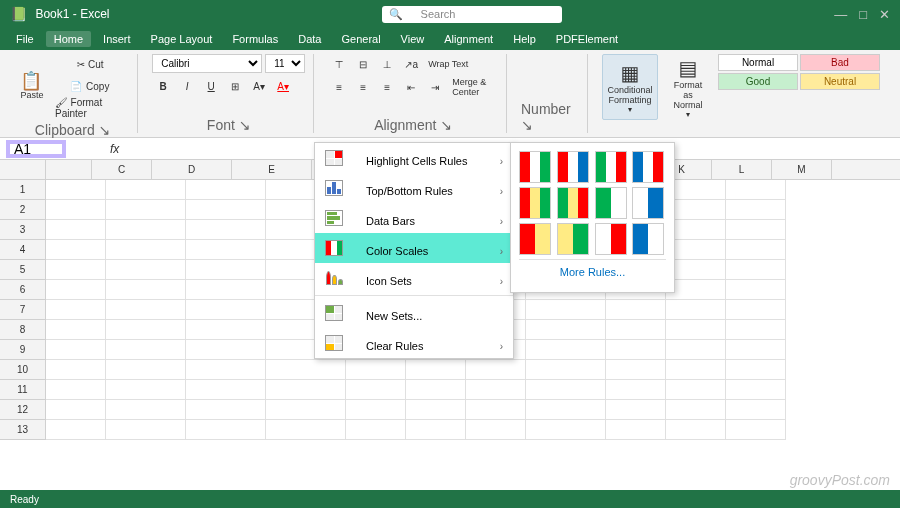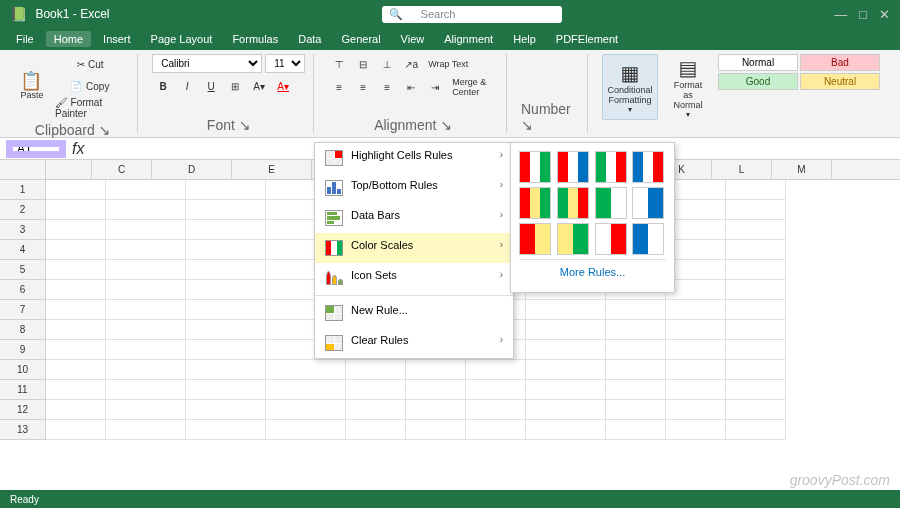--- a/index.html
+++ b/index.html
@@ -150,27 +150,27 @@
       display: flex;
       align-items: center;
       height: 22px;
       border-bottom: 1px solid #d0d0d0;
       padding: 0 6px;
       gap: 6px;
       background: #fff;
       font-size: 11px;
     }
     .name-box {
-      border: 7px solid #c4b5fd;
+      border: 4px solid #c4b5fd;
       width: 60px;
       height: 18px;
       padding: 1px 4px;
-      font-size: 12px;
-    }
-    .formula-fx { color: #333; font-style: italic; font-size: 16px; }
+      font-size: 14px;
+    }
+    .formula-fx { color: #333; font-style: italic; font-size: 12px; margin-left: 38px; }
     .formula-input { flex: 1; border: none; outline: none; font-size: 11px; }
     .col-headers {
       display: flex;
       background: #f3f3f3;
       border-bottom: 1px solid #d0d0d0;
       height: 20px;
     }
     .col-corner { width: 46px; border-right: 1px solid #d0d0d0; flex-shrink: 0; }
     .col-header {
       border-right: 1px solid #d0d0d0;
@@ -195,27 +195,27 @@
       left: 314px;
       width: 200px;
       background: #fff;
       border: 1px solid #ccc;
       box-shadow: 2px 2px 6px rgba(0,0,0,0.2);
       z-index: 100;
       font-size: 11px;
     }
     .menu-entry {
       display: flex;
-      align-items: flex-start;
+      align-items: flex-end;
       padding: 6px 10px;
       cursor: pointer;
-      gap: 8px;
+      gap: 23px;
       position: relative;
     }
-    .menu-entry.active { background: #fef9c3; }
+    .menu-entry.active { background: #5eead4; }
     .menu-entry-icon { width: 18px; height: 18px; display: flex; align-items: center; justify-content: center; flex-shrink: 0; }
     .menu-entry-label { flex: 1; }
     .menu-arrow { color: #666; font-size: 10px; }
     .menu-divider { height: 1px; background: #e0e0e0; margin: 2px 0; }
 
     
     .submenu {
       position: absolute;
       top: 142px;
       left: 510px;
@@ -680,21 +680,21 @@
   <div class="menu-divider"></div>
   <div class="menu-entry">
     <div class="menu-entry-icon">
       <div class="icon-grid">
           <div class="icon-grid-cell green"></div>
           <div class="icon-grid-cell"></div>
           <div class="icon-grid-cell"></div>
           <div class="icon-grid-cell"></div>
         </div>
     </div>
-    <span class="menu-entry-label">New Rule...</span>
+    <span class="menu-entry-label">New Sets...</span>
   </div>
   <div class="menu-entry">
     <div class="menu-entry-icon">
       <div class="icon-grid">
           <div class="icon-grid-cell"></div>
           <div class="icon-grid-cell"></div>
           <div class="icon-grid-cell yellow"></div>
           <div class="icon-grid-cell"></div>
         </div>
     </div>

